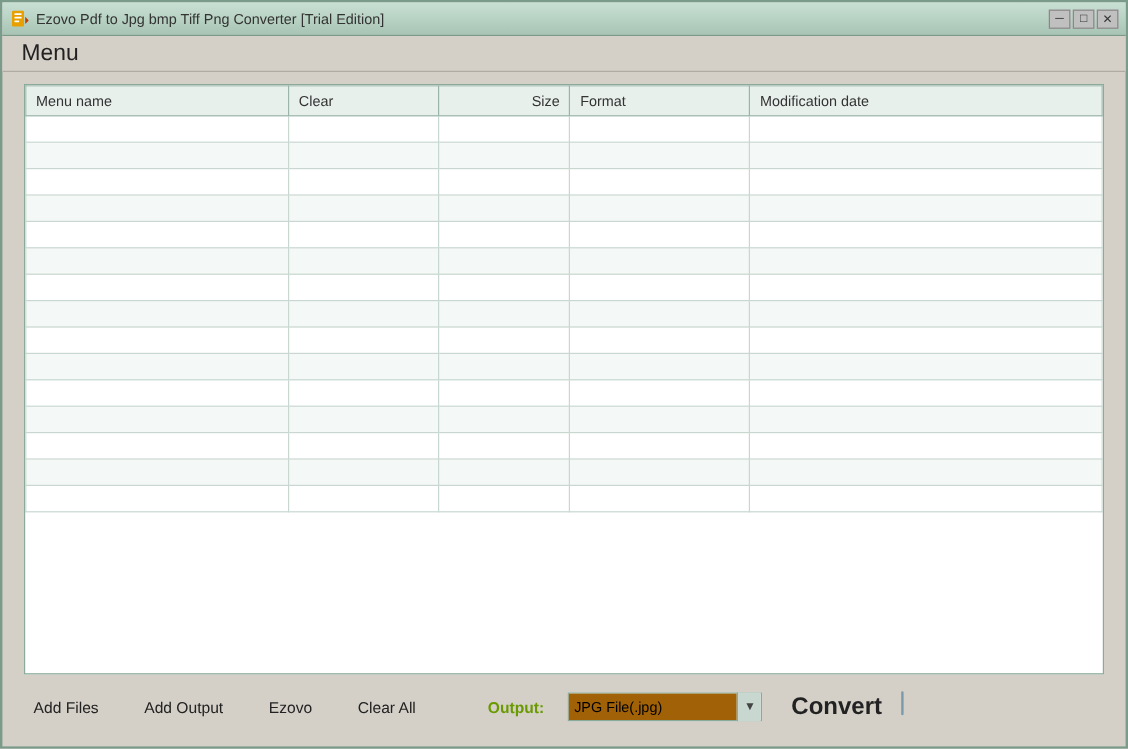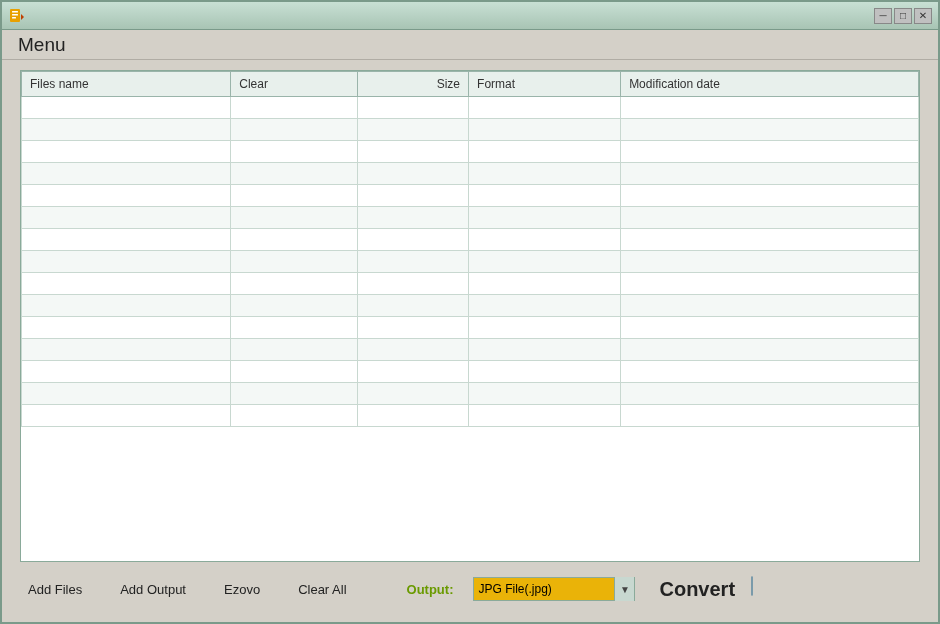--- a/index.html
+++ b/index.html
@@ -195,21 +195,21 @@
       border: 1px solid #8aaa9a;
       background: #fff;
       height: 24px;
     }
 
     .output-select {
       border: none;
       outline: none;
       font-size: 12px;
       padding: 0 4px;
-      background: #eab308;
+      background: #a16207;
       height: 100%;
       min-width: 140px;
       appearance: none;
       -webkit-appearance: none;
       cursor: pointer;
     }
 
     .dropdown-arrow {
       width: 20px;
       height: 24px;
@@ -258,39 +258,40 @@
     <div class="title-bar-left">
       <div class="title-icon">
         <svg viewBox="0 0 16 16" xmlns="http://www.w3.org/2000/svg">
           <rect x="2" y="1" width="10" height="13" fill="#e8a000" rx="1"></rect>
           <rect x="4" y="3" width="6" height="1.5" fill="#fff" rx="0.5"></rect>
           <rect x="4" y="6" width="6" height="1.5" fill="#fff" rx="0.5"></rect>
           <rect x="4" y="9" width="4" height="1.5" fill="#fff" rx="0.5"></rect>
           <polygon points="13,6 16,9 13,12" fill="#c04000"></polygon>
         </svg>
       </div>
+      <span class="title-text">Ezovo Pdf to Jpg bmp Tiff Png Converter [Trial Edition]</span>
     </div>
     <div class="title-bar-buttons">
       <div class="title-btn">─</div>
       <div class="title-btn">□</div>
       <div class="title-btn close">✕</div>
     </div>
   </div>
 
   <div class="menubar">
     <div class="menu-item">Menu</div>
   </div>
 
   <div class="main-content">
 
     <div class="file-table-wrapper">
       <table class="file-table">
         <thead>
           <tr>
-            <th>Files name</th>
+            <th>Menu name</th>
             <th>Clear</th>
             <th class="col-size">Size</th>
             <th>Format</th>
             <th>Modification date</th>
           </tr>
         </thead>
         <tbody id="file-table-body">
 
           <tr>
               <td></td>

